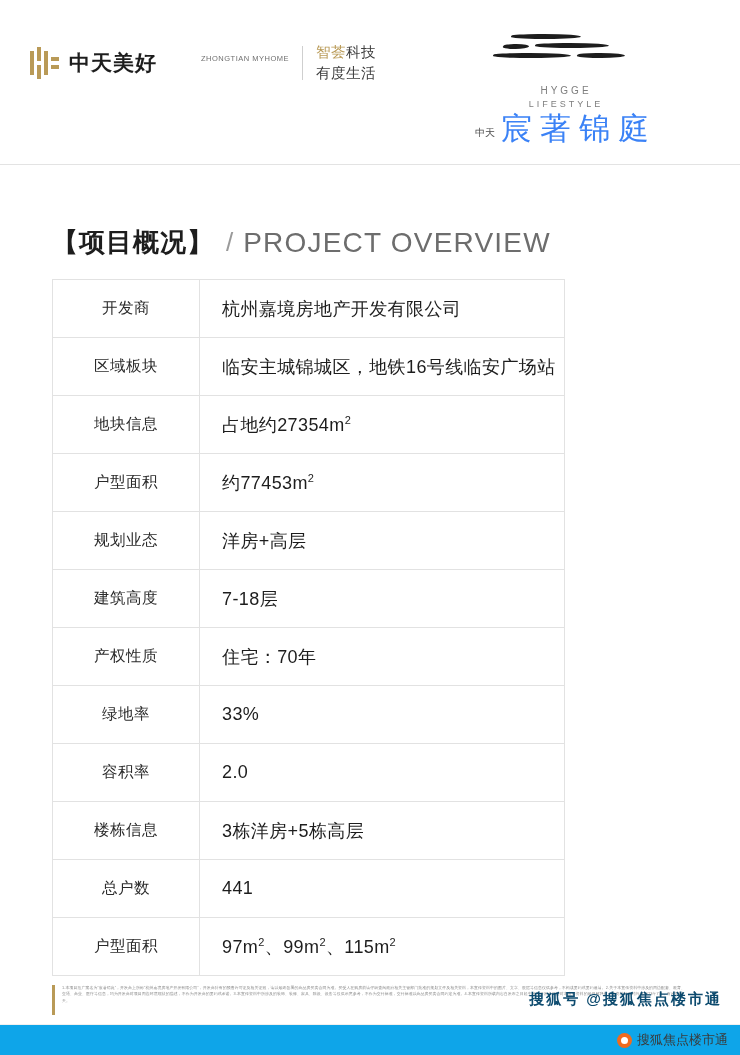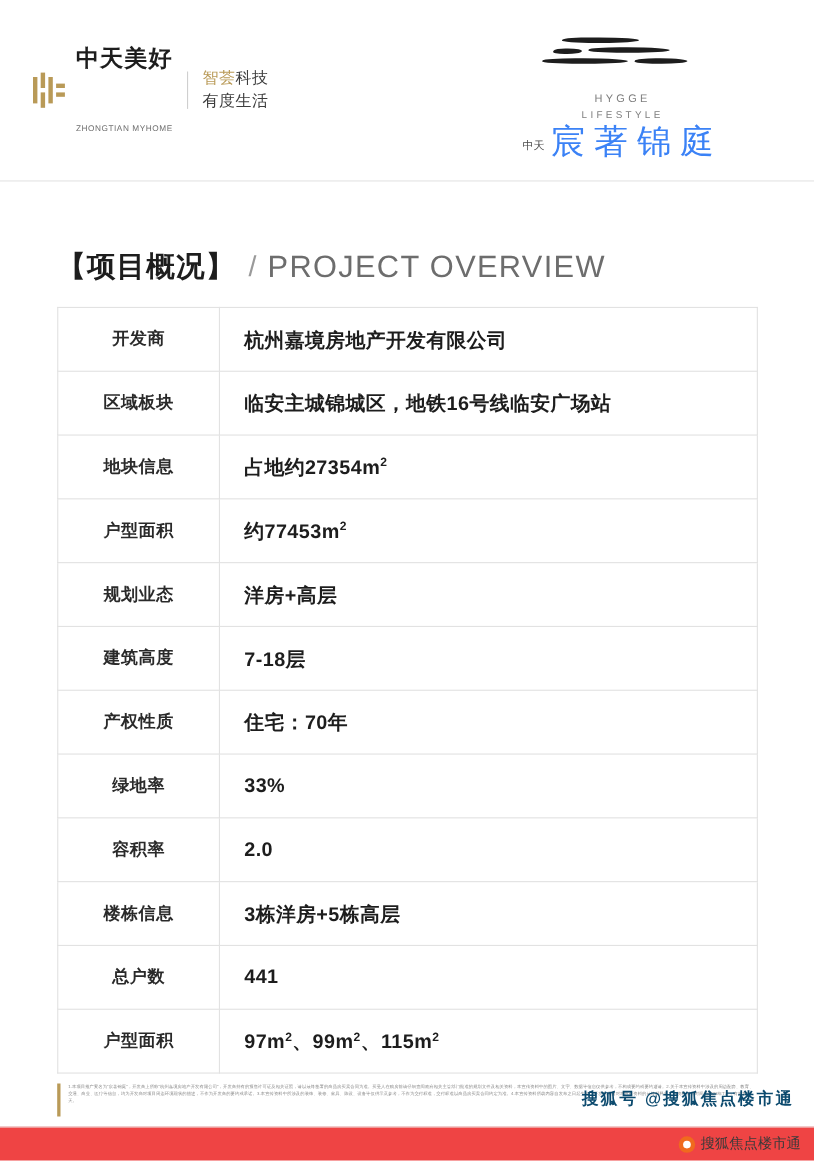--- a/index.html
+++ b/index.html
@@ -45,21 +45,21 @@
   }
   .bm1 { left: 0;   top: 4px;  width: 4px; height: 24px; }
   .bm2 { left: 7px; top: 0;    width: 4px; height: 14px; }
   .bm3 { left: 7px; top: 18px; width: 4px; height: 14px; }
   .bm4 { left: 14px;top: 4px;  width: 4px; height: 24px; }
   .bm5 { left: 21px;top: 10px; width: 8px; height: 4px; }
   .bm6 { left: 21px;top: 18px; width: 8px; height: 4px; }
 
   .brand-name-wrap {
     display: flex;
-    flex-direction: column;
+    flex-direction: row;
     justify-content: center;
     gap: 44px;
   }
   .brand-cn {
     font-size: 21px;
     font-weight: bold;
     letter-spacing: 1px;
     color: #1d1d1d;
     line-height: 1.1;
   }
@@ -176,25 +176,24 @@
     font-size: 28px;
     color: #6d6d6d;
     letter-spacing: 1.2px;
   }
 
   
   .overview-table {
     position: absolute;
     left: 52px;
     top: 279px;
-    width: 637px;
+    width: 513px;
     border-collapse: collapse;
     border: 1px solid #dedede;
     table-layout: fixed;
-    font-weight: bold;
   }
   .overview-table td {
     border: 1px solid #e2e2e2;
     height: 57px;
     padding: 0;
     vertical-align: middle;
   }
   .overview-table td.label {
     width: 146px;
     text-align: center;
@@ -244,21 +243,21 @@
     color: #0c4a6e;
     letter-spacing: 2px;
     font-weight: bold;
   }
   .watermark-bar {
     position: absolute;
     left: 0;
     bottom: 0;
     width: 740px;
     height: 30px;
-    background: #ef4444;
+    background: #0ea5e9;
     border-top: 1px solid #f0f0f0;
   }
   .wm-right {
     position: absolute;
     right: 12px;
     top: 6px;
     display: flex;
     align-items: center;
     font-size: 13px;
     color: #3a3a3a;

